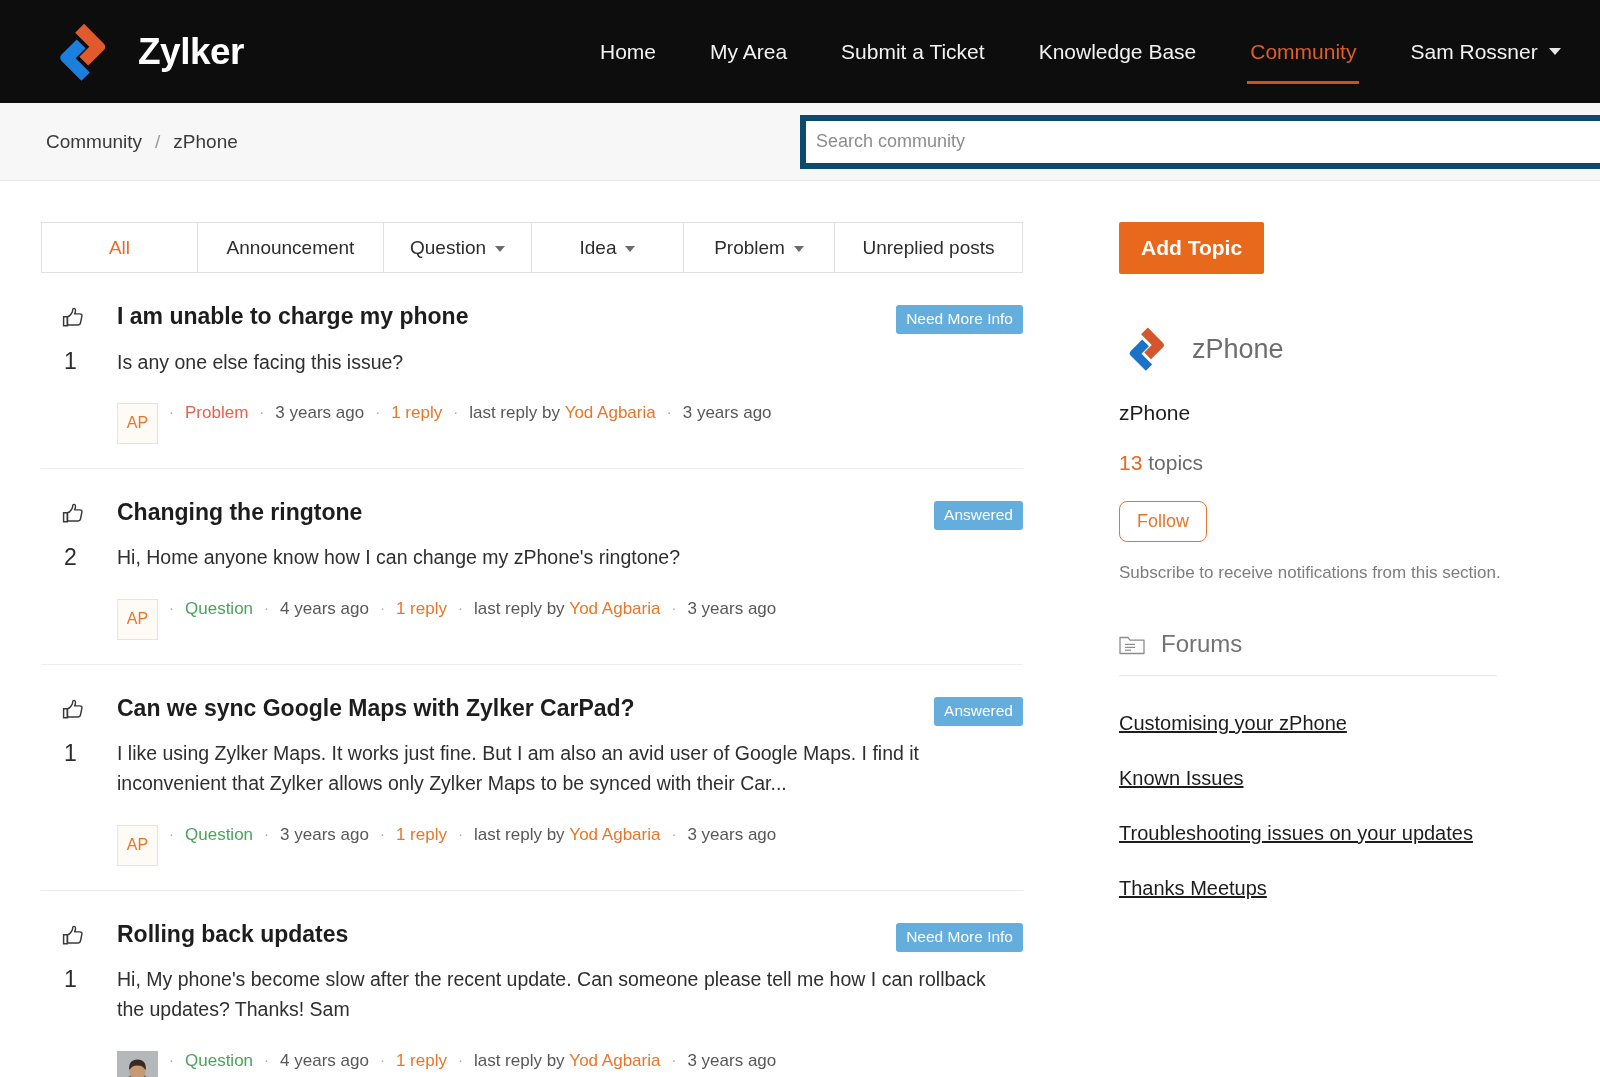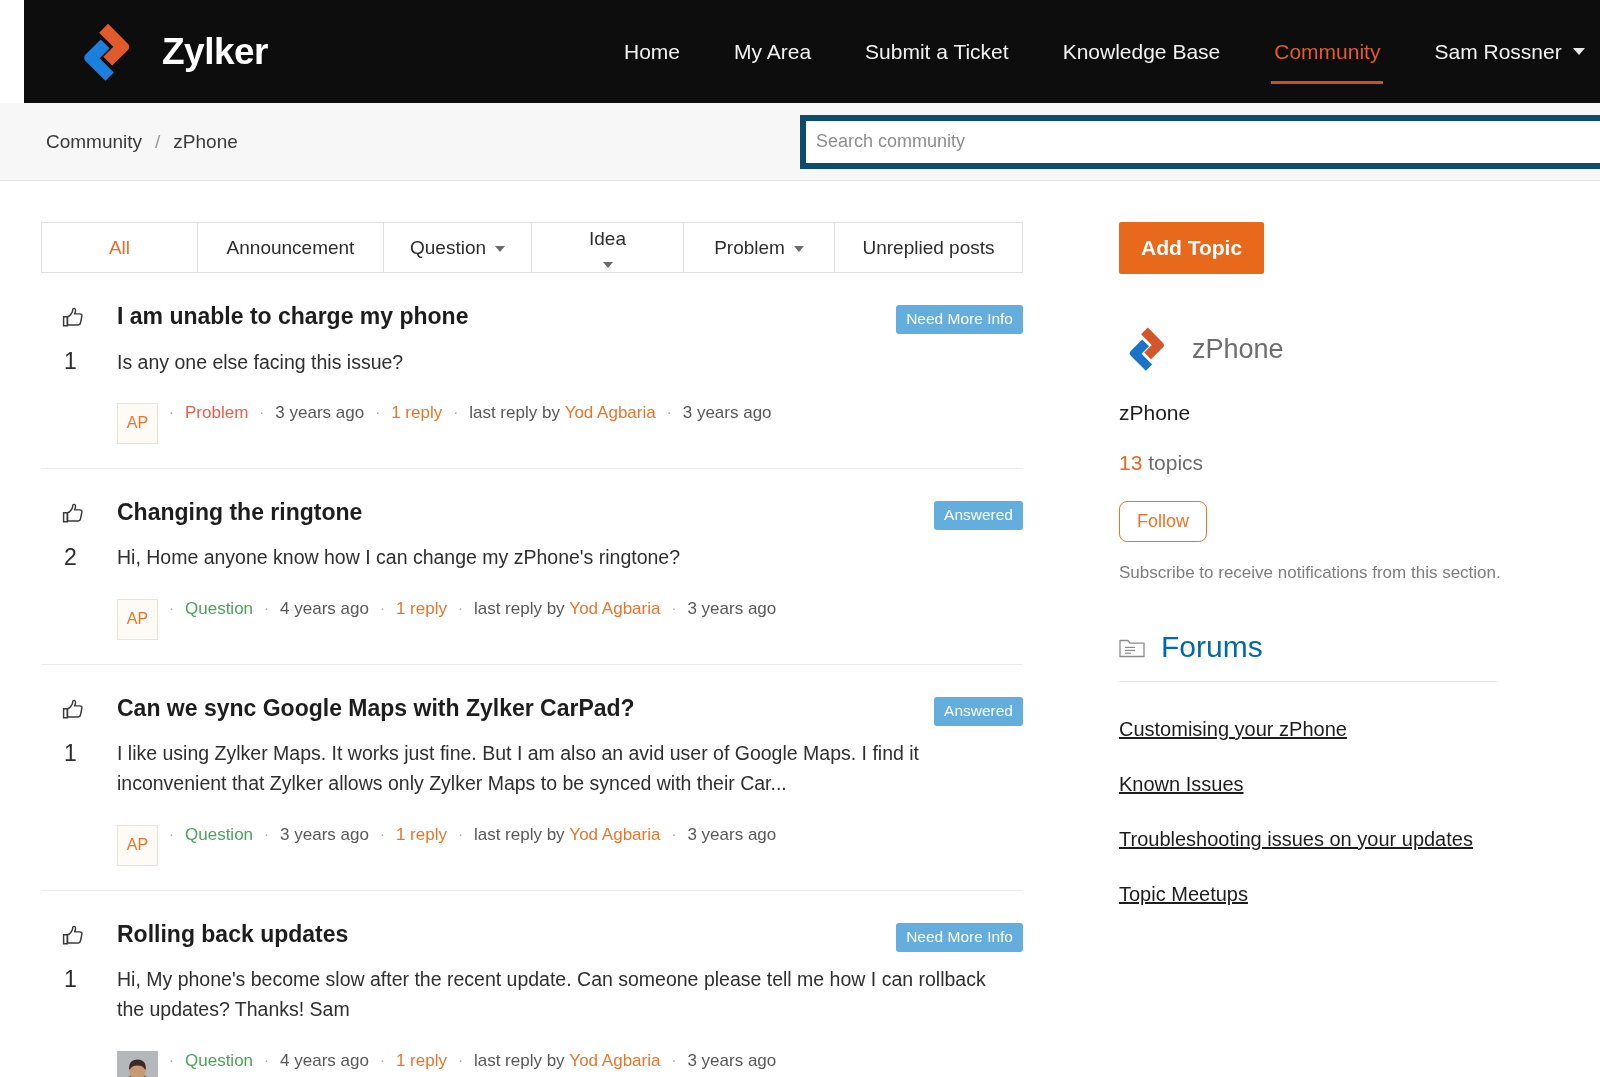--- a/index.html
+++ b/index.html
@@ -12,21 +12,20 @@
   }
 
   
   .topnav {
     height: 103px;
     background: #0d0d0d;
     display: flex;
     align-items: center;
     padding: 0 0 0 46px;
     position: relative;
-    margin-left: 24px;
   }
   .brand { display: flex; align-items: center; gap: 18px; }
   .logo-mark { width: 74px; height: 74px; position: relative; display: block; }
   .brand-name {
     color: #ffffff;
     font-size: 37px;
     font-weight: 700;
     letter-spacing: -0.5px;
   }
   .nav-links {
@@ -134,21 +133,21 @@
     border-right: 1px solid #e0e0e0;
     cursor: pointer;
     white-space: nowrap;
     padding: 0 18px;
   }
   .tab:last-child { border-right: none; }
   .tab.active { color: #e86c28; }
   .tab-all { width: 156px; }
   .tab-ann { width: 186px; }
   .tab-q   { width: 148px; }
-  .tab-idea{ width: 152px; flex-direction: column; }
+  .tab-idea{ width: 152px; }
   .tab-prob{ width: 151px; }
   .tab-unr { flex: 1; }
   .chev {
     width: 0; height: 0;
     border-left: 5px solid transparent;
     border-right: 5px solid transparent;
     border-top: 6px solid #6b6b6b;
     display: inline-block;
     margin-top: 3px;
   }
@@ -280,21 +279,21 @@
     font-size: 17px;
     color: #7d7d7d;
   }
   .forums-head {
     display: flex;
     align-items: center;
     gap: 16px;
     margin-top: 47px;
   }
   .folder-icon { width: 26px; height: 24px; display: block; }
-  .forums-title { font-size: 30px; color: #0369a1; }
+  .forums-title { font-size: 24px; color: #737373; }
   .forums-rule { border-top: 1px solid #e6e6e6; margin-top: 17px; width: 378px; }
   .forum-item {
     font-size: 20px;
     color: #1d1d1d;
     margin-top: 32px;
     cursor: pointer;
     display: block;
   }
   .forum-item:first-of-type { margin-top: 36px; }
 </style>
@@ -543,16 +542,16 @@
           <line x1="6" y1="18.2" x2="12" y2="18.2" stroke="#8b8b8b" stroke-width="1.2"></line>
         </svg>
       </span>
       <span class="forums-title">Forums</span>
     </div>
     <div class="forums-rule"></div>
 
     <a class="forum-item" href="#">Customising your zPhone</a>
     <a class="forum-item" href="#">Known Issues</a>
     <a class="forum-item" href="#">Troubleshooting issues on your updates</a>
-    <a class="forum-item" href="#">Topic Meetups</a>
+    <a class="forum-item" href="#">Thanks Meetups</a>
 
   </div>
 </div>
 
 </body></html>

